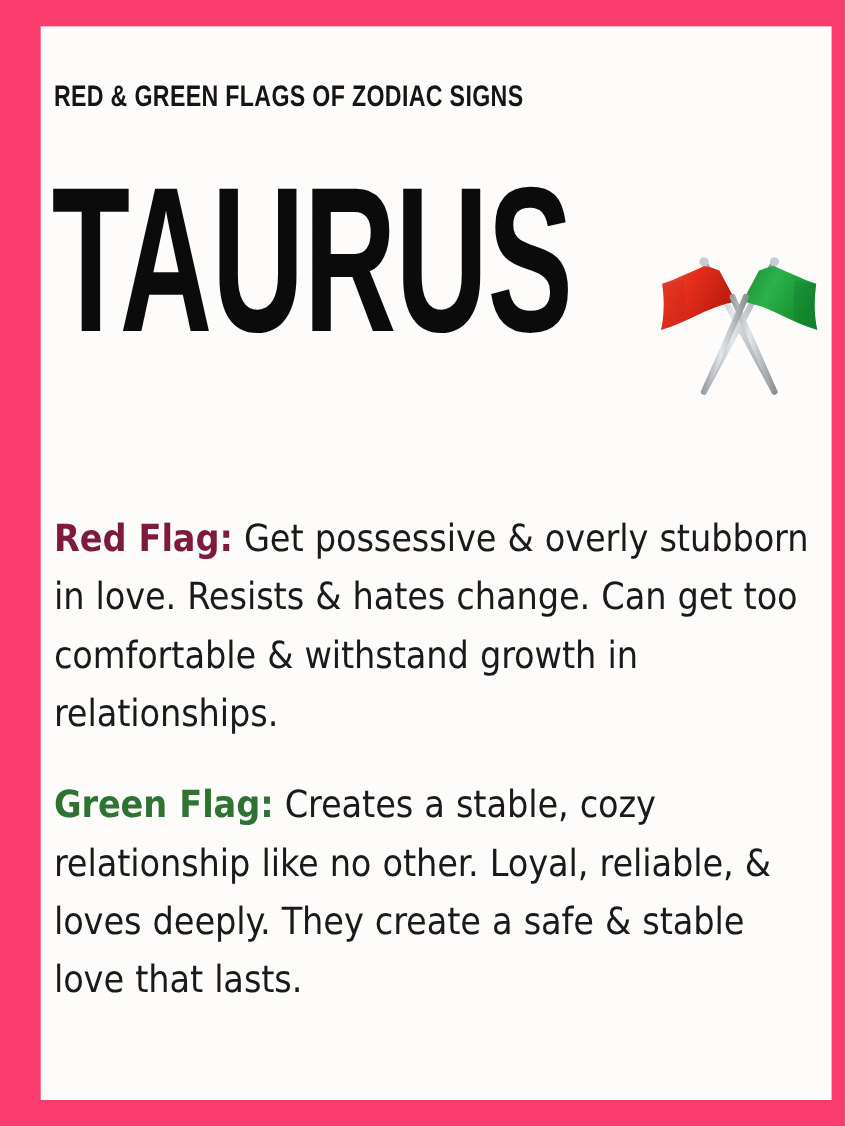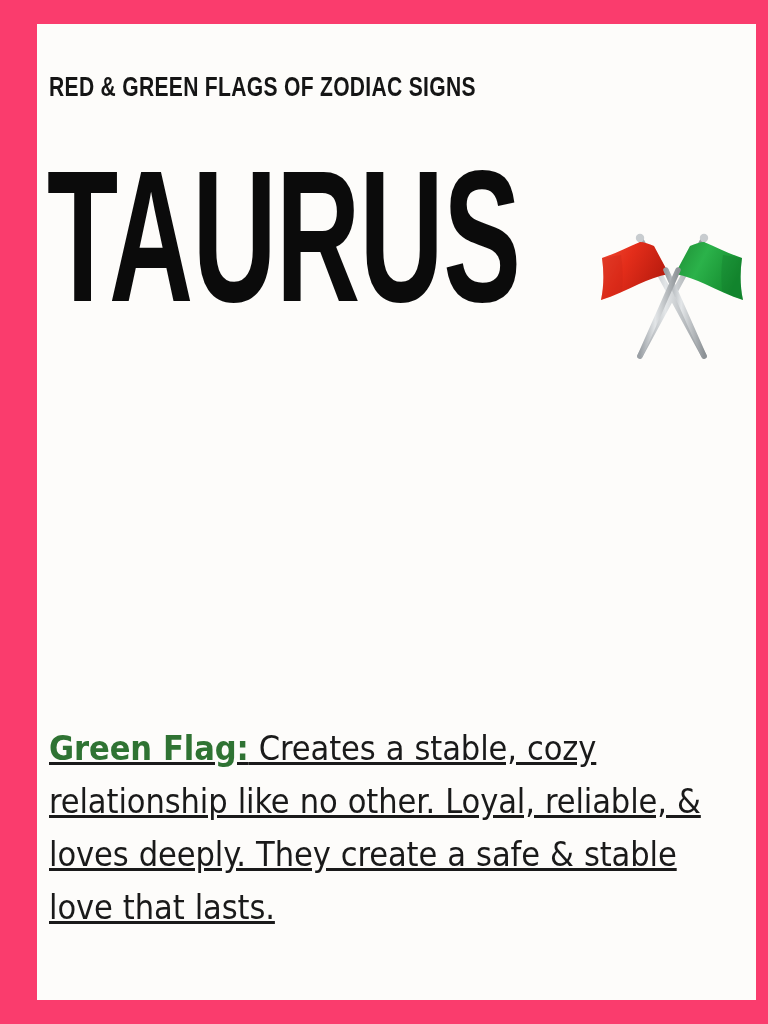--- a/index.html
+++ b/index.html
@@ -87,21 +87,21 @@
     left: 12px;
     width: 690px;
     font-family: "DejaVu Sans Condensed", "Liberation Sans", sans-serif;
     font-size: 34px;
     line-height: 53px;
     color: #1A1A1A;
     letter-spacing: -0.1px;
     word-spacing: 0.5px;
   }
   .body-block.red-block  { top: 406px; }
-  .body-block.green-block{ top: 664px; text-decoration: underline; }
+  .body-block.green-block{ top: 648px; }
 
   .lead {
     font-weight: 700;
   }
   .lead.red   { color: #7E1B3C; }
   .lead.green { color: #2F7333; }
 
   .body-text { font-weight: 400; }
 </style>
 </head>
@@ -157,19 +157,22 @@
                  C 104 56 94 52 83 50
                  L 98 22
                  C 103 20 108 18 112 18 Z" fill="url(#greenGrad)"></path>
         <path d="M 150 34 C 148 48 148 62 151 76 C 144 73 137 70 130 67 C 129 54 129 43 131 31 C 137 32 144 33 150 34 Z" fill="#12762A" opacity="0.30"></path>
 
         <path d="M 74 46 L 112 132" stroke="url(#poleGrad)" stroke-width="5.5" fill="none" stroke-linecap="round"></path>
         <path d="M 86 46 L 48 132" stroke="url(#poleGrad)" stroke-width="5.5" fill="none" stroke-linecap="round"></path>
       </svg>
     </div>
 
+    <p class="body-block red-block">
+      <span class="lead red">Red Flag:</span><span class="body-text"> Get possessive &amp; overly stubborn in love. Resists &amp; hates change. Can get too comfortable &amp; withstand growth in relationships.</span>
+    </p>
 
     <p class="body-block green-block">
       <span class="lead green">Green Flag:</span><span class="body-text"> Creates a stable, cozy relationship like no other. Loyal, reliable, &amp; loves deeply. They create a safe &amp; stable love that lasts.</span>
     </p>
 
   </div>
 </div>
 
 </body></html>

